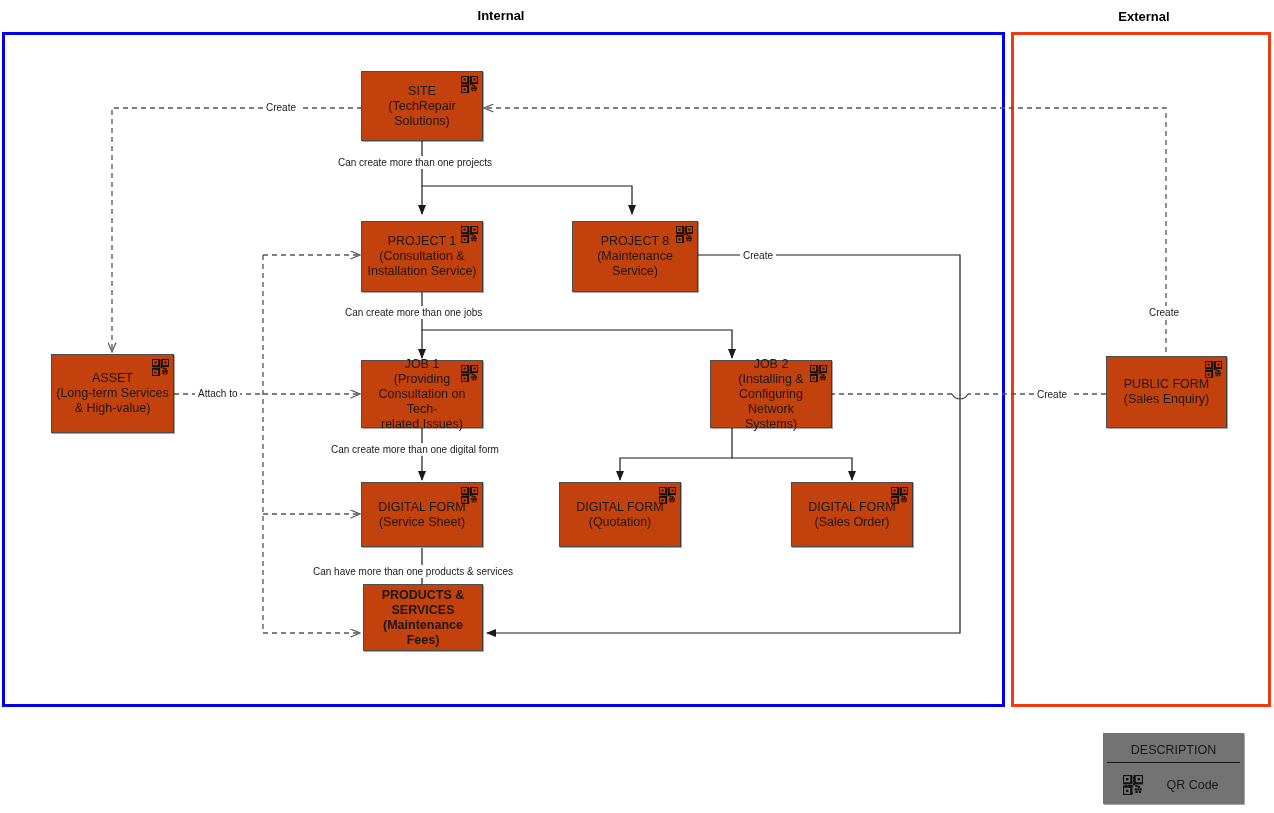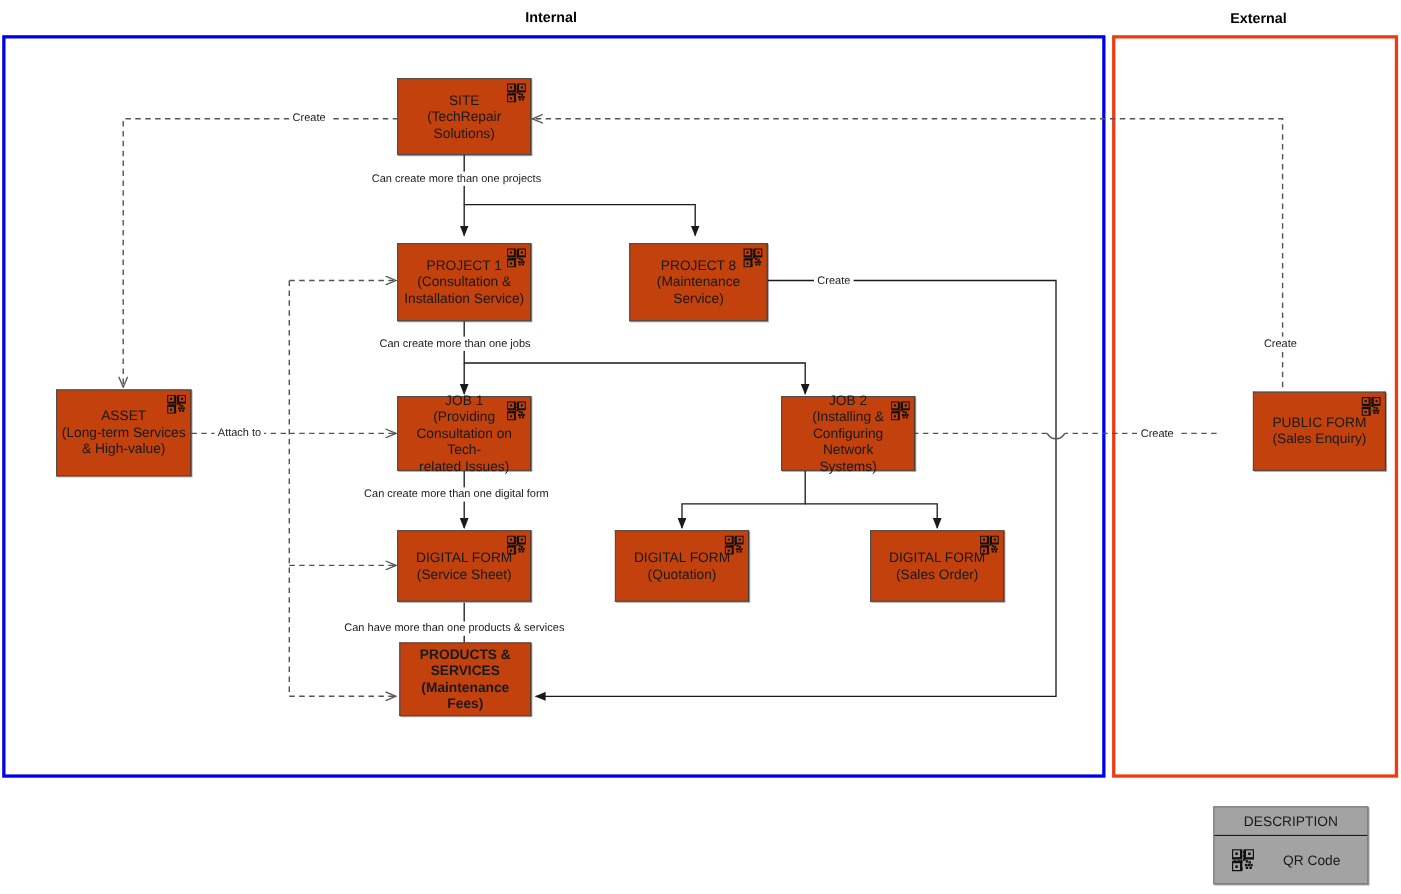--- a/index.html
+++ b/index.html
@@ -19,22 +19,22 @@
         border:1px solid #4d4d4d;border-right-color:#3b3b3b;
         box-shadow:1px 1px 0 rgba(0,0,0,.35);
         display:flex;align-items:center;justify-content:center;
         text-align:center;font-size:12.5px;line-height:15px;color:#1a1a1a;}
   .node .label{padding:0 4px;white-space:pre-line;}
   .qr{position:absolute;top:4px;right:4px;width:17px;height:17px;}
 
   .edge-label{position:absolute;font-size:10px;color:#1a1a1a;background:#ffffff;
               white-space:nowrap;padding:0 3px;line-height:13px;}
 
-  .legend{position:absolute;box-sizing:border-box;background:#a3a3a3;
-          border:1px solid #737373;box-shadow:1px 1px 0 rgba(0,0,0,.35);}
+  .legend{position:absolute;box-sizing:border-box;background:#737373;
+          border:4px solid #737373;box-shadow:1px 1px 0 rgba(0,0,0,.35);}
   .legend-head{box-sizing:border-box;height:26px;border-bottom:1px solid #1a1a1a;
                display:flex;align-items:center;justify-content:center;
                font-size:12.5px;color:#1a1a1a;}
   .legend-row{box-sizing:border-box;height:44px;display:flex;align-items:center;justify-content:flex-end;}
   .legend-icon{width:52px;display:flex;align-items:center;justify-content:center;}
   .legend-text{flex:1;font-size:12.5px;color:#1a1a1a;text-align:center;padding-right:14px;}
 </style>
 </head>
 <body>
 
@@ -256,21 +256,21 @@
         <rect x="12" y="2" width="2.6" height="2.6" fill="#111"></rect>
         <rect x="12" y="6" width="2.6" height="2.6" fill="#111"></rect>
         <rect x="12" y="10" width="2.6" height="2.6" fill="#111"></rect>
         <rect x="2" y="12" width="2.6" height="2.6" fill="#111"></rect>
         <rect x="6" y="12" width="2.6" height="2.6" fill="#111"></rect>
         <rect x="9" y="12" width="2.6" height="2.6" fill="#111"></rect>
         <rect x="9" y="20" width="2.6" height="2.6" fill="#111"></rect>
       </svg>
   </div>
 
-  <div class="node" style="left:1106px;top:356px;width:121px;height:72px;margin-left:33px;">
+  <div class="node" style="left:1106px;top:356px;width:121px;height:72px;">
     <span class="label">PUBLIC FORM
 (Sales Enquiry)</span>
     <svg class="qr" viewBox="0 0 24 24">
         <rect x="0" y="0" width="10" height="10" fill="none" stroke="#111" stroke-width="2.6"></rect>
         <rect x="3.6" y="3.6" width="2.8" height="2.8" fill="#111"></rect>
         <rect x="14" y="0" width="10" height="10" fill="none" stroke="#111" stroke-width="2.6"></rect>
         <rect x="17.6" y="3.6" width="2.8" height="2.8" fill="#111"></rect>
         <rect x="0" y="14" width="10" height="10" fill="none" stroke="#111" stroke-width="2.6"></rect>
         <rect x="3.6" y="17.6" width="2.8" height="2.8" fill="#111"></rect>
         <rect x="15" y="12" width="2.6" height="2.6" fill="#111"></rect>

